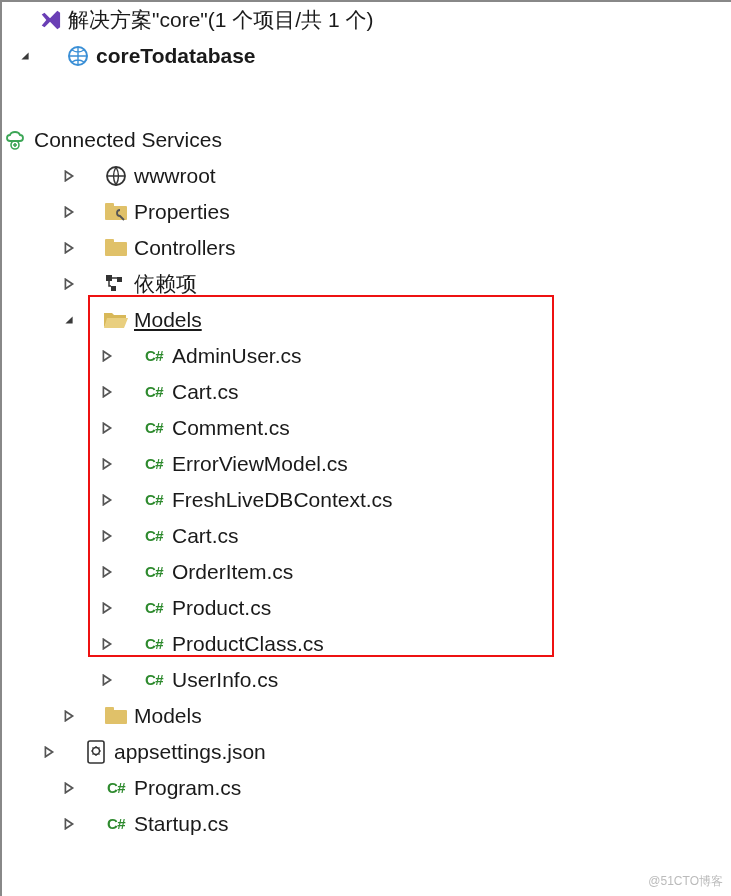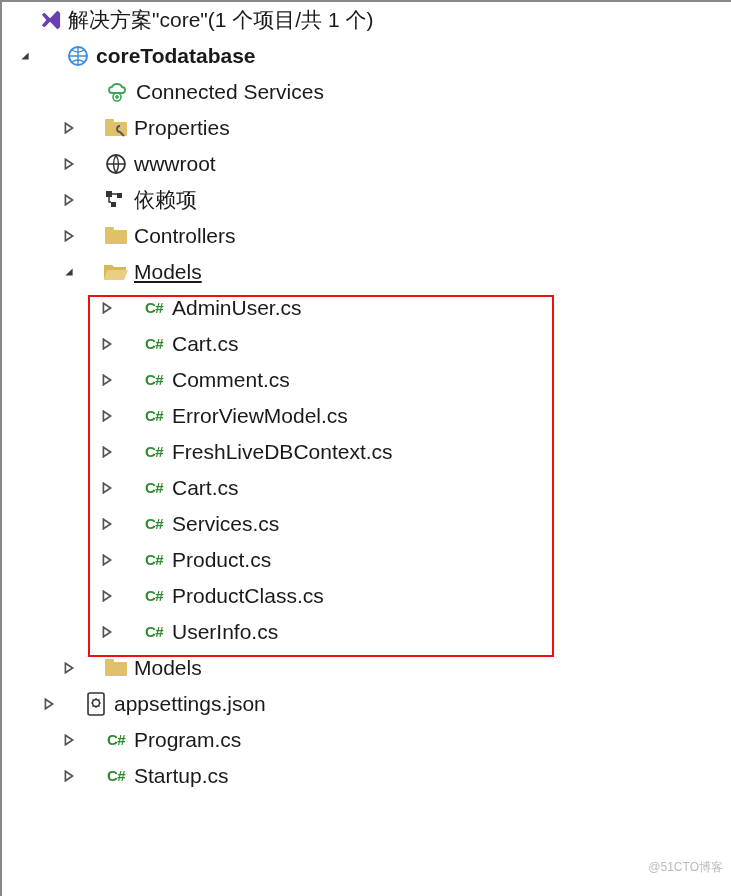--- a/index.html
+++ b/index.html
@@ -54,21 +54,21 @@
     letter-spacing: -0.5px;
   }
   .highlight-box {
     position: absolute;
     border: 2px solid #e11;
     pointer-events: none;
   }
   .watermark {
     position: absolute;
     right: 8px;
-    bottom: 20px;
+    bottom: 6px;
     font-size: 12px;
     color: #bbb;
   }
 </style>
 </head>
 <body>
 
 <div class="explorer">
 
   <div class="row" style="padding-left:34px;">
@@ -89,98 +89,98 @@
     <span style="width:30px"></span>
     <span class="icon">
       <svg width="24" height="24" viewBox="0 0 24 24">
           <circle cx="12" cy="12" r="9" fill="none" stroke="#3a8fd6" stroke-width="2"></circle>
           <path d="M3 12 H21 M12 3 V21 M6 6 Q12 10 18 6 M6 18 Q12 14 18 18" stroke="#3a8fd6" stroke-width="1.4" fill="none"></path>
         </svg>
     </span>
     <span class="label bold">coreTodatabase</span>
   </div>
 
-  <div class="row" style="padding-left:102px;">
+  <div class="row" style="margin-top:48px;">
     <span class="icon">
       <svg width="24" height="22" viewBox="0 0 24 22">
           <path d="M6 12 Q3 12 3 9 Q3 6 6 6 Q7 3 11 3 Q15 3 16 6 Q19 6 19 9 Q19 12 16 12 Z" fill="none" stroke="#3ca656" stroke-width="1.8"></path>
           <circle cx="11" cy="16" r="4" fill="none" stroke="#3ca656" stroke-width="1.6"></circle>
           <path d="M9 16 H13 M11 14 V18" stroke="#3ca656" stroke-width="1.6"></path>
         </svg>
     </span>
     <span class="label">Connected Services</span>
   </div>
 
   <div class="row" style="padding-left:58px;">
     <span class="arrow">
       <svg width="12" height="12" viewBox="0 0 10 10">
           <path d="M2 1 L8 5 L2 9 Z" fill="none" stroke="#555" stroke-width="1.4"></path>
         </svg>
     </span>
     <span style="width:24px"></span>
     <span class="icon">
+      <svg width="24" height="24" viewBox="0 0 24 24">
+          <circle cx="12" cy="12" r="9" fill="none" stroke="#333" stroke-width="1.8"></circle>
+          <path d="M3 12 H21 M12 3 Q17 12 12 21 M12 3 Q7 12 12 21" stroke="#333" stroke-width="1.4" fill="none"></path>
+        </svg>
+    </span>
+    <span class="label">wwwroot</span>
+  </div>
+
+  <div class="row" style="padding-left:58px;">
+    <span class="arrow">
+      <svg width="12" height="12" viewBox="0 0 10 10">
+          <path d="M2 1 L8 5 L2 9 Z" fill="none" stroke="#555" stroke-width="1.4"></path>
+        </svg>
+    </span>
+    <span style="width:24px"></span>
+    <span class="icon">
       <svg width="24" height="20" viewBox="0 0 24 20">
           <rect x="1" y="4" width="22" height="14" rx="1" fill="#e0c169"></rect>
           <rect x="1" y="1" width="9" height="5" rx="1" fill="#e0c169"></rect>
           <path d="M16 8 A3 3 0 1 0 16 14 L20 18" stroke="#555" stroke-width="1.8" fill="none"></path>
         </svg>
     </span>
     <span class="label">Properties</span>
   </div>
 
   <div class="row" style="padding-left:58px;">
     <span class="arrow">
       <svg width="12" height="12" viewBox="0 0 10 10">
           <path d="M2 1 L8 5 L2 9 Z" fill="none" stroke="#555" stroke-width="1.4"></path>
         </svg>
     </span>
     <span style="width:24px"></span>
     <span class="icon">
-      <svg width="24" height="24" viewBox="0 0 24 24">
-          <circle cx="12" cy="12" r="9" fill="none" stroke="#333" stroke-width="1.8"></circle>
-          <path d="M3 12 H21 M12 3 Q17 12 12 21 M12 3 Q7 12 12 21" stroke="#333" stroke-width="1.4" fill="none"></path>
-        </svg>
-    </span>
-    <span class="label">wwwroot</span>
+      <svg width="24" height="20" viewBox="0 0 24 20">
+          <rect x="1" y="4" width="22" height="14" rx="1" fill="#e0c169"></rect>
+          <rect x="1" y="1" width="9" height="5" rx="1" fill="#e0c169"></rect>
+        </svg>
+    </span>
+    <span class="label">Controllers</span>
   </div>
 
   <div class="row" style="padding-left:58px;">
     <span class="arrow">
       <svg width="12" height="12" viewBox="0 0 10 10">
           <path d="M2 1 L8 5 L2 9 Z" fill="none" stroke="#555" stroke-width="1.4"></path>
         </svg>
     </span>
     <span style="width:24px"></span>
     <span class="icon">
       <svg width="22" height="20" viewBox="0 0 22 20">
           <rect x="1" y="1" width="6" height="6" fill="#333"></rect>
           <rect x="12" y="3" width="5" height="5" fill="#333"></rect>
           <rect x="6" y="12" width="5" height="5" fill="#333"></rect>
           <path d="M7 4 H12 M4 7 V12 H6" stroke="#333" stroke-width="1.5" fill="none"></path>
         </svg>
     </span>
     <span class="label">依赖项</span>
   </div>
 
-  <div class="row" style="padding-left:58px;">
-    <span class="arrow">
-      <svg width="12" height="12" viewBox="0 0 10 10">
-          <path d="M2 1 L8 5 L2 9 Z" fill="none" stroke="#555" stroke-width="1.4"></path>
-        </svg>
-    </span>
-    <span style="width:24px"></span>
-    <span class="icon">
-      <svg width="24" height="20" viewBox="0 0 24 20">
-          <rect x="1" y="4" width="22" height="14" rx="1" fill="#e0c169"></rect>
-          <rect x="1" y="1" width="9" height="5" rx="1" fill="#e0c169"></rect>
-        </svg>
-    </span>
-    <span class="label">Controllers</span>
-  </div>
-
   <div class="row" style="padding-left:58px;text-decoration:underline;">
     <span class="arrow">
       <svg width="12" height="12" viewBox="0 0 10 10">
           <path d="M8 2 L8 8 L2 8 Z" fill="#3a3a3a"></path>
         </svg>
     </span>
     <span style="width:24px"></span>
     <span class="icon">
       <svg width="26" height="20" viewBox="0 0 26 20">
           <path d="M1 3 H9 L11 5 H23 V9 H5 L1 18 Z" fill="#d8b858"></path>
@@ -266,21 +266,21 @@
       <div class="row" style="padding-left: 96px;">
         <span class="arrow">
           <svg width="12" height="12" viewBox="0 0 10 10">
             <path d="M2 1 L8 5 L2 9 Z" fill="none" stroke="#555" stroke-width="1.4"></path>
           </svg>
         </span>
         <span style="width:24px"></span>
         <span class="icon">
           <span class="cs-tag">C#</span>
         </span>
-        <span class="label">Services.cs</span>
+        <span class="label">OrderItem.cs</span>
       </div>
       <div class="row" style="padding-left: 96px;">
         <span class="arrow">
           <svg width="12" height="12" viewBox="0 0 10 10">
             <path d="M2 1 L8 5 L2 9 Z" fill="none" stroke="#555" stroke-width="1.4"></path>
           </svg>
         </span>
         <span style="width:24px"></span>
         <span class="icon">
           <span class="cs-tag">C#</span>

